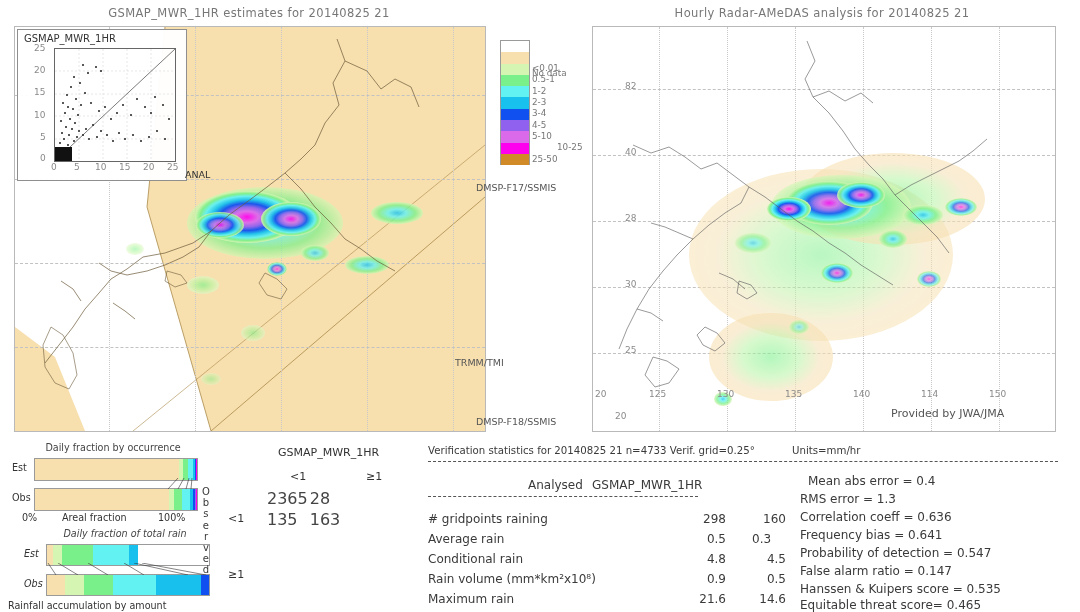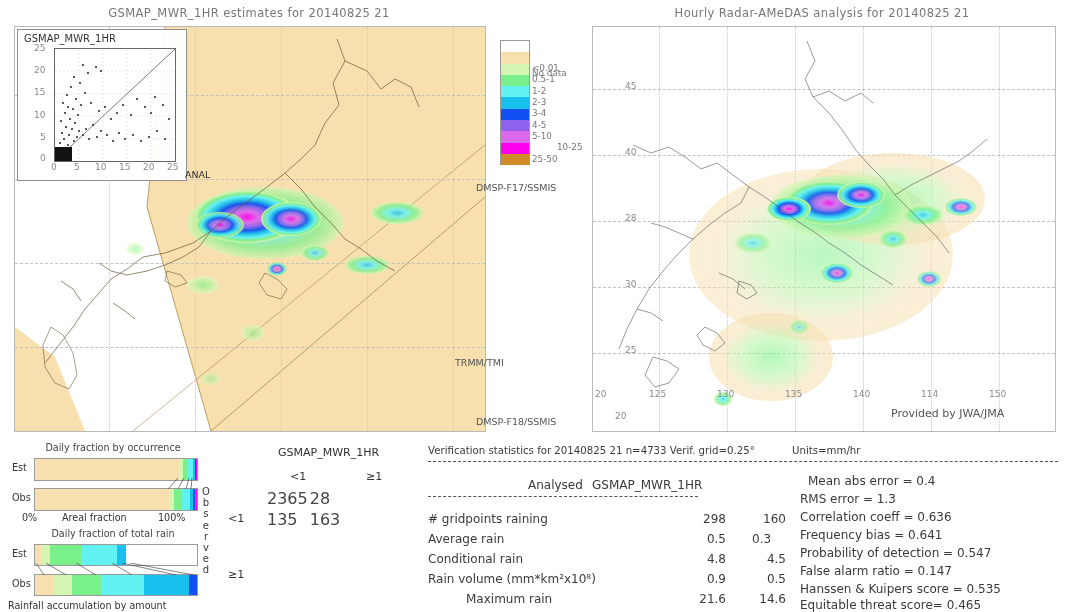--- a/index.html
+++ b/index.html
@@ -305,21 +305,21 @@
       <path d="M302,168 L318,158 L334,150 L350,142 L366,134 L380,124 L394,112"></path>
       <path d="M100,212 L86,206 L72,200 L58,196"></path>
       <path d="M44,282 L58,286 L70,294"></path>
       <path d="M126,246 L140,252 L152,262"></path>
       <path d="M60,330 L74,334 L86,342 L76,356 L62,360 L52,348 Z"></path>
       <path d="M112,300 L124,306 L132,316 L122,324 L110,318 L104,308 Z"></path>
       <path d="M146,254 L158,258 L164,266 L154,272 L144,266 Z"></path>
     </g>
   </svg>
 
-  <div class="abs tick" style="left:32px;top:54px;">45</div>
+  <div class="abs tick" style="left:32px;top:54px;">82</div>
   <div class="abs tick" style="left:32px;top:120px;">40</div>
   <div class="abs tick" style="left:32px;top:186px;">28</div>
   <div class="abs tick" style="left:32px;top:252px;">30</div>
   <div class="abs tick" style="left:32px;top:318px;">25</div>
   <div class="abs tick" style="left:2px;top:362px;">20</div>
 
   <div class="abs tick" style="left:56px;top:362px;">125</div>
   <div class="abs tick" style="left:124px;top:362px;">130</div>
   <div class="abs tick" style="left:192px;top:362px;">135</div>
   <div class="abs tick" style="left:260px;top:362px;">140</div>
@@ -360,21 +360,21 @@
         <line x1="150" y1="0" x2="144" y2="11"></line>
       <line x1="155" y1="0" x2="152" y2="11"></line>
         <line x1="158" y1="0" x2="157" y2="11"></line>
     </g>
   </svg>
 </div>
 <div class="abs" style="left:22px;top:512px;font-size:9.6px;color:#333;">0%</div>
 <div class="abs" style="left:62px;top:512px;font-size:9.6px;color:#333;">Areal fraction</div>
 <div class="abs" style="left:158px;top:512px;font-size:9.6px;color:#333;">100%</div>
 
-<div class="abs" style="left:10px;top:528px;width:190px;height:70px;">
+<div class="abs" style="left:22px;top:528px;width:190px;height:70px;font-style:italic;">
   <div class="abs" style="left:18px;top:0;font-size:9.6px;color:#444;width:170px;text-align:center;">Daily fraction of total rain</div>
   <div class="abs" style="left:2px;top:20px;font-size:9.6px;color:#333;">Est</div>
   <div class="barout" style="left:24px;top:16px;width:162px;height:20px;" id="rain-est">
       <div style="background: rgb(247, 223, 174); width: 4%;"></div>
       <div style="background: rgb(213, 245, 179); width: 5.5%;"></div>
       <div style="background: rgb(122, 240, 138); width: 19%;"></div>
       <div style="background: rgb(98, 242, 242); width: 22%;"></div>
       <div style="background: rgb(24, 192, 238); width: 6%;"></div>
     </div>
   <div class="abs" style="left:2px;top:50px;font-size:9.6px;color:#333;">Obs</div>
@@ -447,21 +447,21 @@
 <div class="abs stat2" style="left:752px;top:532px;width:34px;text-align:left;">0.3</div>
 
 <div class="abs stat2" style="left:428px;top:552px;">Conditional rain</div>
 <div class="abs stat2" style="left:692px;top:552px;width:34px;text-align:right;">4.8</div>
 <div class="abs stat2" style="left:752px;top:552px;width:34px;text-align:right;">4.5</div>
 
 <div class="abs stat2" style="left:428px;top:572px;">Rain volume (mm*km²x10⁸)</div>
 <div class="abs stat2" style="left:692px;top:572px;width:34px;text-align:right;">0.9</div>
 <div class="abs stat2" style="left:752px;top:572px;width:34px;text-align:right;">0.5</div>
 
-<div class="abs stat2" style="left:428px;top:592px;margin-left:38px;">Maximum rain</div>
+<div class="abs stat2" style="left:428px;top:592px;">Maximum rain</div>
 <div class="abs stat2" style="left:692px;top:592px;width:34px;text-align:right;">21.6</div>
 <div class="abs stat2" style="left:752px;top:592px;width:34px;text-align:right;">14.6</div>
 
 <div class="abs stat2" style="left:800px;top:474px;margin-left:8px;">Mean abs error = 0.4</div>
 <div class="abs stat2" style="left:800px;top:492px;">RMS error = 1.3</div>
 <div class="abs stat2" style="left:800px;top:510px;">Correlation coeff = 0.636</div>
 <div class="abs stat2" style="left:800px;top:528px;">Frequency bias = 0.641</div>
 <div class="abs stat2" style="left:800px;top:546px;">Probability of detection = 0.547</div>
 <div class="abs stat2" style="left:800px;top:564px;">False alarm ratio = 0.147</div>
 <div class="abs stat2" style="left:800px;top:582px;">Hanssen &amp; Kuipers score = 0.535</div>

